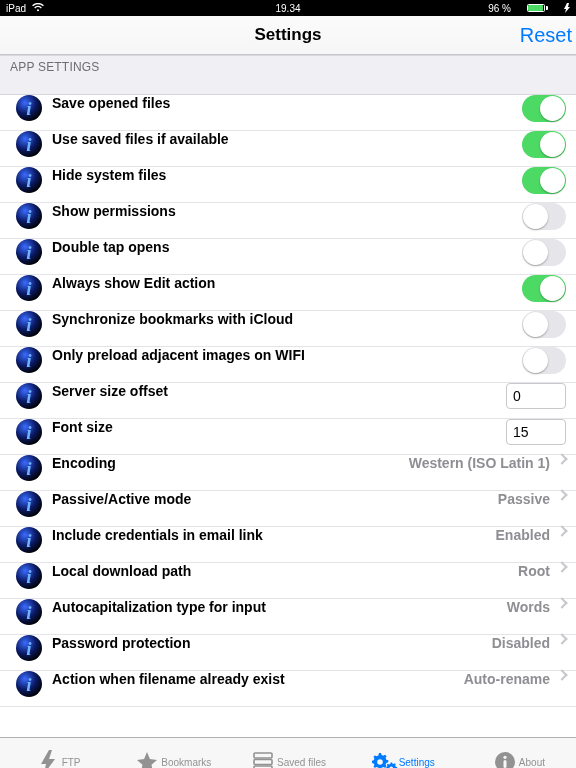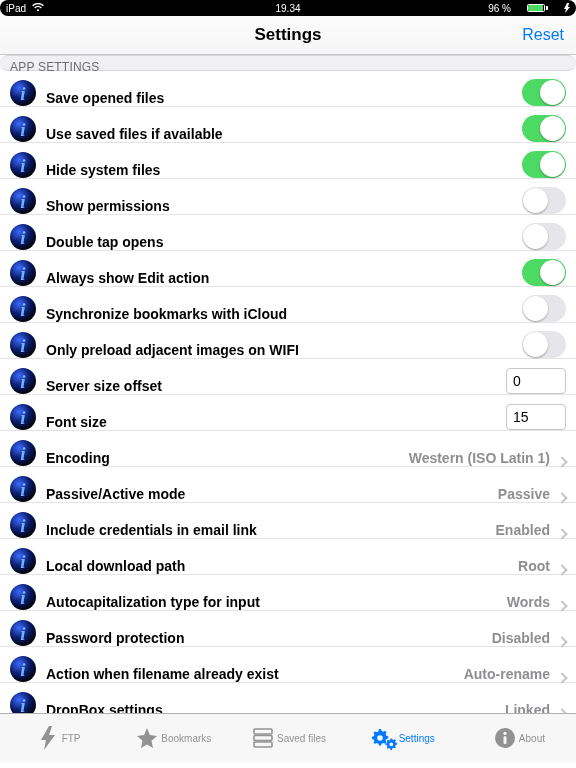--- a/index.html
+++ b/index.html
@@ -1,31 +1,31 @@
 <!DOCTYPE html>
 <html><head>
 <meta charset="utf-8">
 <style>
   * { box-sizing: border-box; margin: 0; padding: 0; }
   html, body { width: 576px; height: 768px; font-family: -apple-system, "Helvetica Neue", Helvetica, Arial, sans-serif; background: #fff; overflow: hidden; }
-  .statusbar { height: 16px; background: #000; color: #fff; font-size: 10px; display: flex; align-items: center; padding: 0 6px; justify-content: space-between; border-radius: 8px; }
+  .statusbar { height: 16px; background: #000; color: #fff; font-size: 10px; display: flex; align-items: center; padding: 0 6px; justify-content: space-between; }
   .sb-left { display: flex; align-items: center; gap: 6px; }
   .sb-center { position: absolute; left: 50%; transform: translateX(-50%); }
   .sb-right { display: flex; align-items: center; gap: 16px; }
   .wifi-icon { display:inline-block; }
   .battery { display: inline-flex; align-items: center; }
   .battery-body { width: 18px; height: 8px; border: 1px solid #fff; border-radius: 1.5px; position: relative; }
   .battery-fill { position:absolute; left:0; top:0; bottom:0; width: 96%; background: #4cd964; border-radius:1px; }
   .battery-tip { width: 2px; height: 4px; background: #fff; margin-left: 1px; border-radius: 0 1px 1px 0;}
   .navbar { height: 39px; background: linear-gradient(#fbfbfb,#f6f6f6); border-bottom: 1px solid #c8c7cc; position: relative; display:flex; align-items:center; justify-content:center; }
   .nav-title { font-size: 17px; font-weight: 600; color: #000; }
-  .nav-right { position:absolute; right:12px; color:#007aff; font-size:16px; }
-  .section-header { height: 16px; background: #efeff4; border-top:1px solid #d8d8dc; border-bottom:1px solid #d8d8dc; color:#6d6d72; font-size:12px; padding:4px 10px 0 10px; letter-spacing:.2px;border-radius:8px; }
+  .nav-right { position:absolute; right:4px; color:#007aff; font-size:20px; }
+  .section-header { height: 40px; background: #efeff4; border-top:1px solid #d8d8dc; border-bottom:1px solid #d8d8dc; color:#6d6d72; font-size:12px; padding:4px 10px 0 10px; letter-spacing:.2px; }
   .list { overflow-y: auto; height: calc(768px - 16px - 39px - 22px - 49px); background:#fff; }
-  .row { display:flex; align-items:flex-end; height:36px; padding: 0 10px 0 10px; border-bottom: 1px solid #e4e4e7; }
+  .row { display:flex; align-items:flex-start; height:36px; padding: 0 10px 0 16px; border-bottom: 1px solid #e4e4e7; }
   .row .icon { width: 26px; height: 26px; flex:0 0 26px; margin-right: 10px; }
   .row .label { font-size: 14px; font-weight: 700; color:#000; flex: 1 1 auto; }
   .row .value { font-size: 14px; font-weight: 600; color:#8e8e93; margin-right: 6px; white-space: nowrap; margin-left: 44px; }
   .chevron { width: 8px; height: 8px; border-right: 2px solid #c7c7cc; border-top: 2px solid #c7c7cc; transform: rotate(45deg); flex:0 0 8px; margin-left: 2px; }
   .switch { width: 44px; height: 27px; border-radius: 14px; position: relative; background:#e5e5ea; flex:0 0 44px; }
   .switch.on { background:#4cd964; }
   .knob { position:absolute; top:1px; width:25px; height:25px; background:#fff; border-radius:50%; box-shadow: 0 1px 2px rgba(0,0,0,.3); transition: left .1s; }
   .switch.on .knob { left: 18px; }
   .switch.off .knob { left: 1px; }
   .input-box { width: 60px; height: 26px; border:1px solid #c8c7cc; border-radius:4px; font-size:14px; padding: 0 6px; text-align:left; color:#000; background:#fff; }
@@ -257,30 +257,20 @@
   <div class="row">
     <span class="icon">
         <svg class="info-svg" width="26" height="26">
           <use href="#info-i"></use>
         </svg>
       </span>
     <span class="label">Action when filename already exist</span>
     <span class="value">Auto-rename</span>
     <span class="chevron"></span>
   </div>
-  <div class="row">
-    <span class="icon">
-        <svg class="info-svg" width="26" height="26">
-          <use href="#info-i"></use>
-        </svg>
-      </span>
-    <span class="label">DropBox settings</span>
-    <span class="value">Linked</span>
-    <span class="chevron"></span>
-  </div>
 
 </div>
 
 <div class="tabbar">
   <div class="tab">
     <span class="tab-icon">
       <svg width="20" height="24" viewBox="0 0 20 24">
           <path d="M11 0L3 14h5l-2 10 11-15h-6l3-9h-3z" fill="#929292"></path>
         </svg>
     </span>

